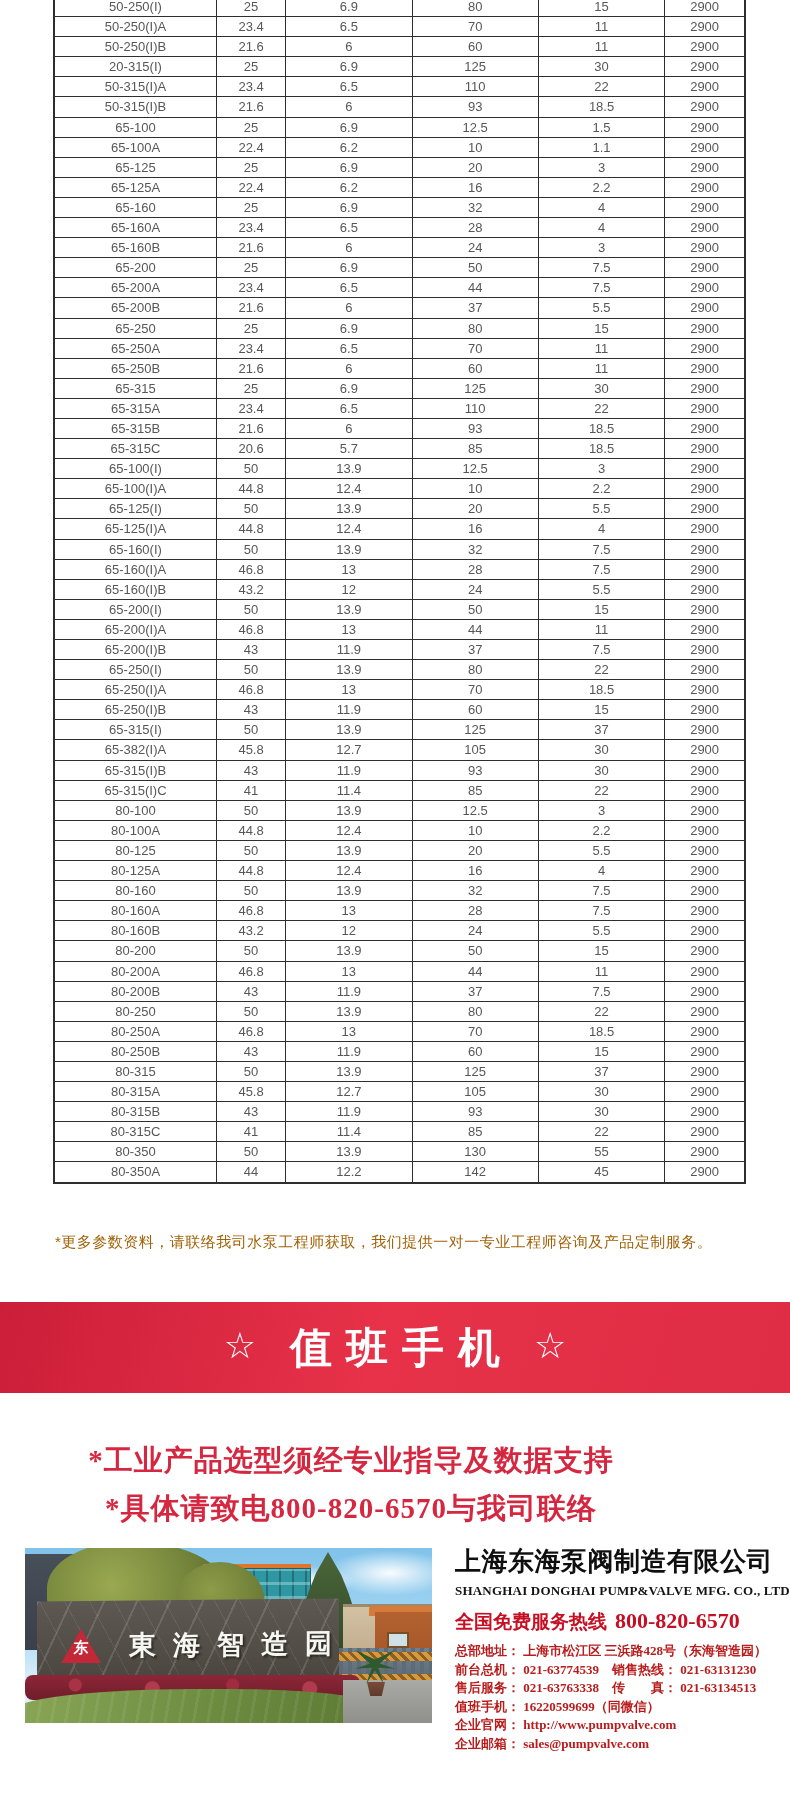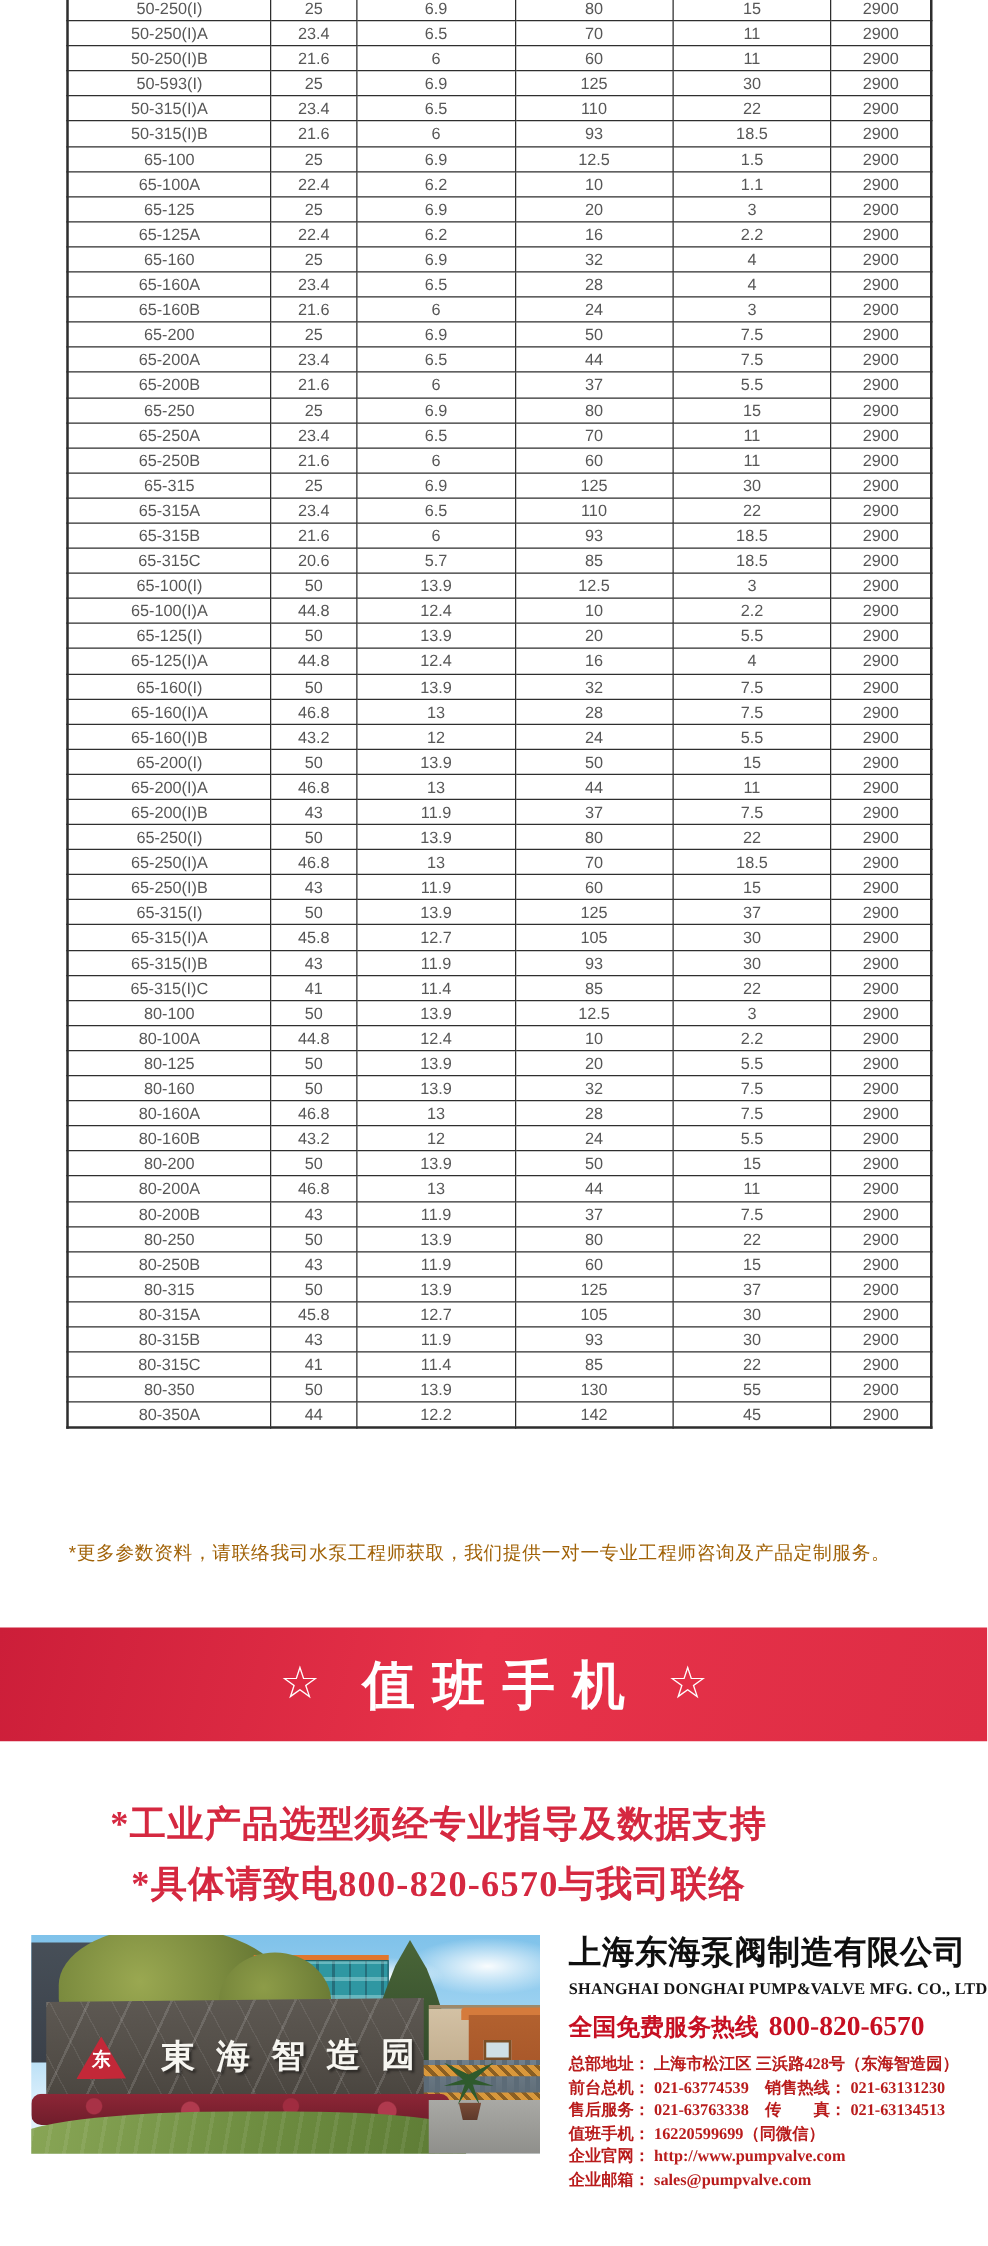--- a/index.html
+++ b/index.html
@@ -188,21 +188,21 @@
           </tr>
           <tr>
             <td>50-250(I)B</td>
             <td>21.6</td>
             <td>6</td>
             <td>60</td>
             <td>11</td>
             <td>2900</td>
           </tr>
           <tr>
-            <td>50-593(I)</td>
+            <td>20-315(I)</td>
             <td>25</td>
             <td>6.9</td>
             <td>125</td>
             <td>30</td>
             <td>2900</td>
           </tr>
           <tr>
             <td>50-315(I)A</td>
             <td>23.4</td>
             <td>6.5</td>
@@ -460,21 +460,21 @@
           </tr>
           <tr>
             <td>65-315(I)</td>
             <td>50</td>
             <td>13.9</td>
             <td>125</td>
             <td>37</td>
             <td>2900</td>
           </tr>
           <tr>
-            <td>65-315(I)A</td>
+            <td>65-382(I)A</td>
             <td>45.8</td>
             <td>12.7</td>
             <td>105</td>
             <td>30</td>
             <td>2900</td>
           </tr>
           <tr>
             <td>65-315(I)B</td>
             <td>43</td>
             <td>11.9</td>
@@ -508,20 +508,28 @@
           </tr>
           <tr>
             <td>80-125</td>
             <td>50</td>
             <td>13.9</td>
             <td>20</td>
             <td>5.5</td>
             <td>2900</td>
           </tr>
           <tr>
+            <td>80-125A</td>
+            <td>44.8</td>
+            <td>12.4</td>
+            <td>16</td>
+            <td>4</td>
+            <td>2900</td>
+          </tr>
+          <tr>
             <td>80-160</td>
             <td>50</td>
             <td>13.9</td>
             <td>32</td>
             <td>7.5</td>
             <td>2900</td>
           </tr>
           <tr>
             <td>80-160A</td>
             <td>46.8</td>
@@ -561,20 +569,28 @@
             <td>37</td>
             <td>7.5</td>
             <td>2900</td>
           </tr>
           <tr>
             <td>80-250</td>
             <td>50</td>
             <td>13.9</td>
             <td>80</td>
             <td>22</td>
+            <td>2900</td>
+          </tr>
+          <tr>
+            <td>80-250A</td>
+            <td>46.8</td>
+            <td>13</td>
+            <td>70</td>
+            <td>18.5</td>
             <td>2900</td>
           </tr>
           <tr>
             <td>80-250B</td>
             <td>43</td>
             <td>11.9</td>
             <td>60</td>
             <td>15</td>
             <td>2900</td>
           </tr>

